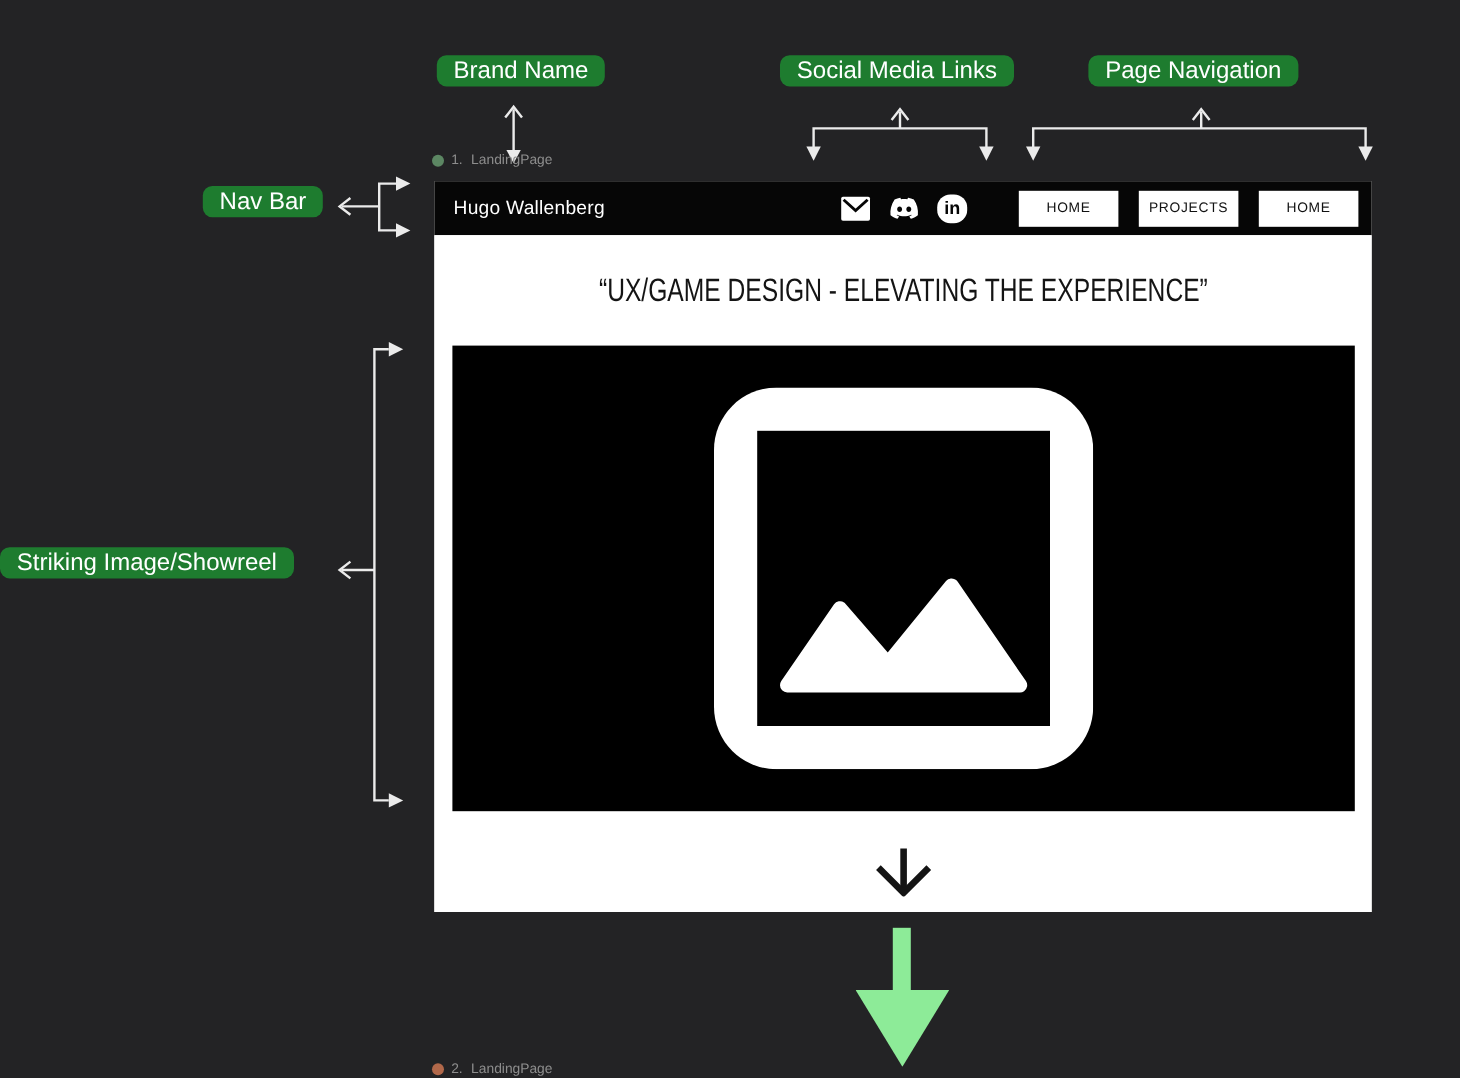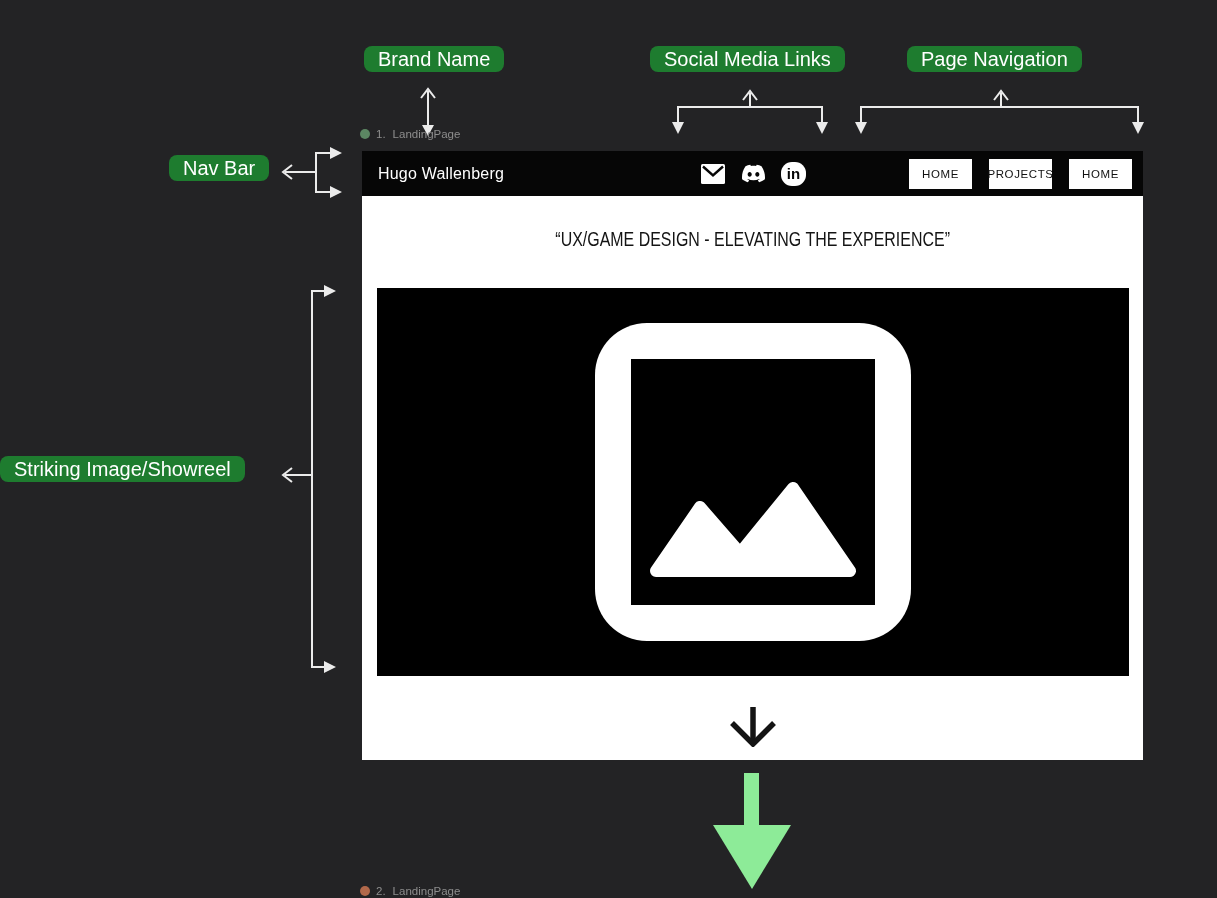--- a/index.html
+++ b/index.html
@@ -58,29 +58,29 @@
     color:#fff;font-size:16px;letter-spacing:.2px;
   }
   .social-icons{position:absolute;left:338px;top:0;height:45px;display:flex;align-items:center;gap:13px;}
   .icon-btn{display:flex;align-items:center;justify-content:center;cursor:pointer;}
   .linkedin-box{
     width:25px;height:24px;background:#fff;border-radius:11px;
     color:#060606;font-weight:bold;font-size:15px;line-height:24px;text-align:center;
   }
   .nav-buttons{position:absolute;right:11px;top:8px;display:flex;gap:17px;}
   .nav-btn{
-    width:63px;height:30px;background:#fff;border:none;color:#111;
+    width:83px;height:30px;background:#fff;border:none;color:#111;
     font-family:"Liberation Sans",sans-serif;
     font-size:11.5px;letter-spacing:.6px;font-weight:500;
     display:flex;align-items:center;justify-content:center;cursor:pointer;
   }
   .frame-body{position:relative;width:100%;height:564px;background:#fff;}
   .headline{
     position:absolute;left:0;right:0;top:31px;text-align:center;
-    color:#141414;font-size:21px;font-weight:500;white-space:nowrap;
+    color:#141414;font-size:27px;font-weight:500;white-space:nowrap;
   }
   .headline .squeeze{display:inline-block;transform:scaleX(.76);transform-origin:center;}
   .image-block{
     position:absolute;left:15px;top:92px;width:752px;height:388px;background:#000;
     display:flex;align-items:center;justify-content:center;
   }
   .scroll-arrow{position:absolute;left:50%;margin-left:-24px;top:509px;width:48px;height:42px;}
   .scroll-arrow path,.scroll-arrow line{stroke:#141414;stroke-width:5.5;fill:none;}
 
   

